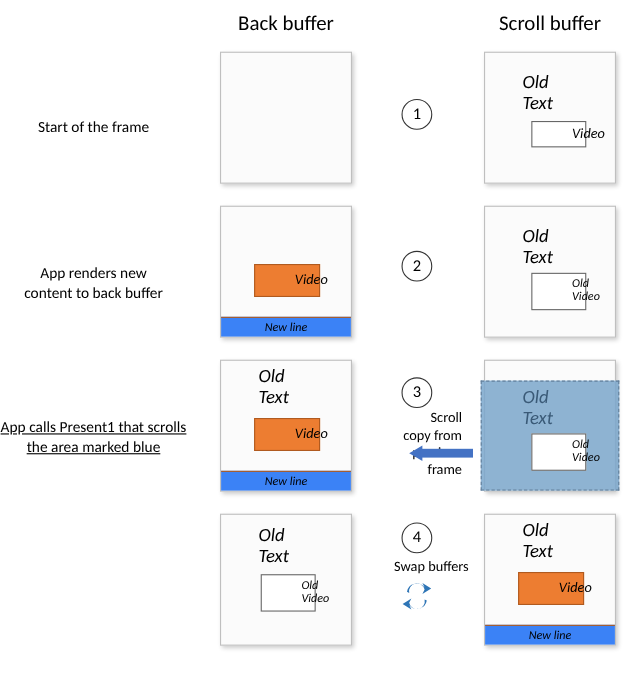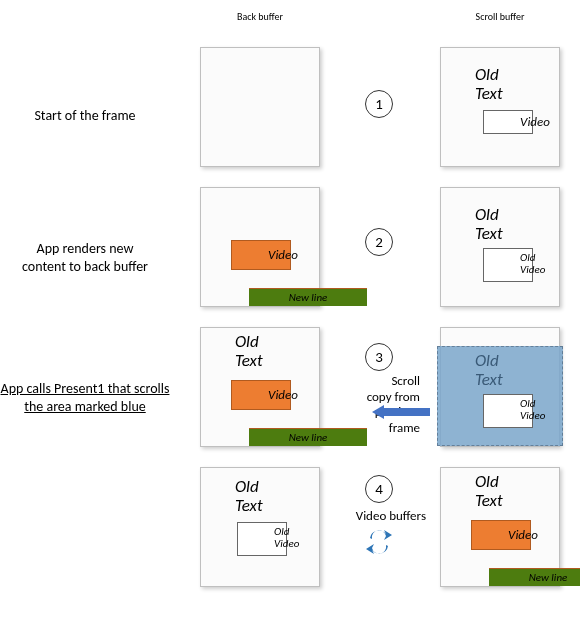--- a/index.html
+++ b/index.html
@@ -8,21 +8,21 @@
     font-family: Calibri, Arial, sans-serif;
     font-size: 14px;
     color: #000;
     background: #fff;
     width: 580px;
     height: 618px;
     position: relative;
   }
   .col-header {
     position: absolute;
-    font-size: 10px;
+    font-size: 19px;
     text-align: center;
     width: 120px;
   }
   .row-label {
     position: absolute;
     font-size: 14px;
     text-align: center;
     line-height: 1.3;
     width: 170px;
     margin-top: 10px;
@@ -66,27 +66,26 @@
     line-height: 26px;
     font-size: 15px;
     background: #fff;
   }
   .new-line {
     position: absolute;
     left: 0;
     bottom: 0;
     width: 100%;
     height: 18px;
-    background: #4d7c0f;
+    background: #3b82f6;
     border-top: 1px solid #b05a1f;
     font-size: 11px;
     text-align: center;
     line-height: 18px;
     box-sizing: border-box;
-    margin-left: 48px;
   }
   .scroll-region {
     position: absolute;
     background: #7ba7cc;
     border: 1.5px dashed #4a6b8a;
     box-sizing: border-box;
     opacity: 0.85;
   }
   .arrow-left {
     position: absolute;
@@ -178,21 +177,21 @@
 Video</span></div>
 </div>
 
 <div class="buffer" style="left:200px; top:467px;">
   <div class="text-old" style="top:10px; white-space:pre;">Old
 Text</div>
   <div class="video-box" style="left:36px; top:54px; width:50px; height:34px; font-size:11px; line-height:1.1; padding-top:3px;"><span style="white-space:pre;">Old
 Video</span></div>
 </div>
 <div class="step-circle" style="left:365px; top:475px;"><span>4</span></div>
-<div class="step-note" style="left:336px; top:508px; width:90px;"><span>Video buffers</span></div>
+<div class="step-note" style="left:336px; top:508px; width:90px;"><span>Swap buffers</span></div>
 <div class="swap-icon" style="left:364px; top:528px;">
   <svg width="30" height="28" viewBox="0 0 30 28">
     <path d="M6 10 A9 9 0 0 1 22 6 L20 2 L28 7 L20 12 L22 8 A7 7 0 0 0 8 11 Z" fill="#2e75b6"></path>
     <path d="M24 18 A9 9 0 0 1 8 22 L10 26 L2 21 L10 16 L8 20 A7 7 0 0 0 22 17 Z" fill="#2e75b6"></path>
   </svg>
 </div>
 <div class="buffer" style="left:440px; top:467px;">
   <div class="text-old" style="top:5px; white-space:pre;">Old
 Text</div>
   <div class="video-box orange" style="left:30px; top:52px; width:60px; height:30px; line-height:28px;"><span>Video</span></div>

